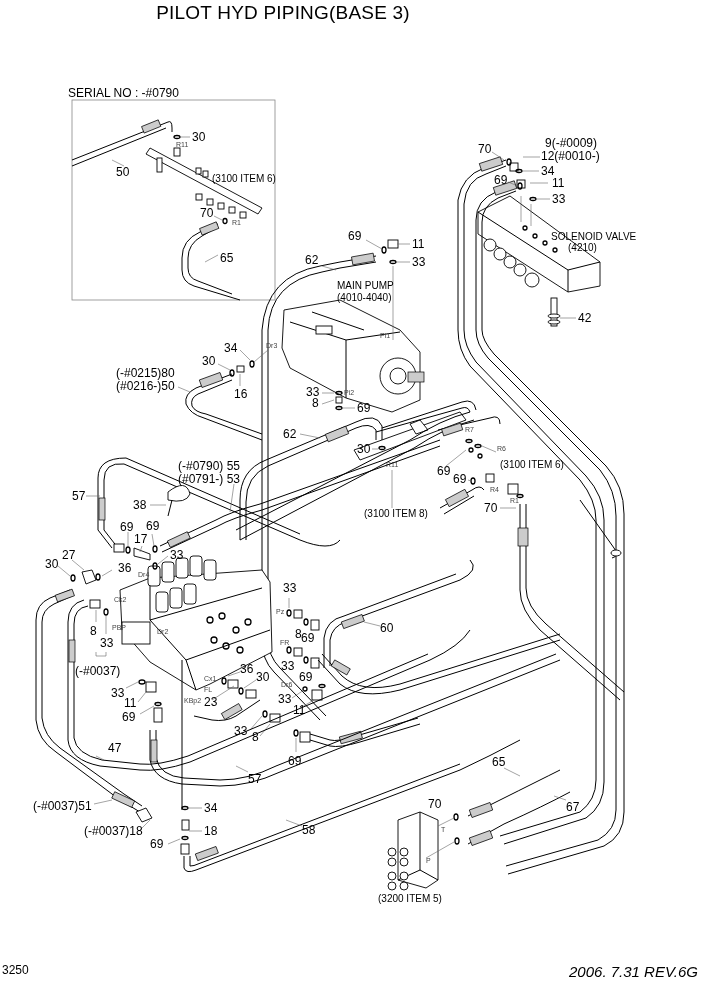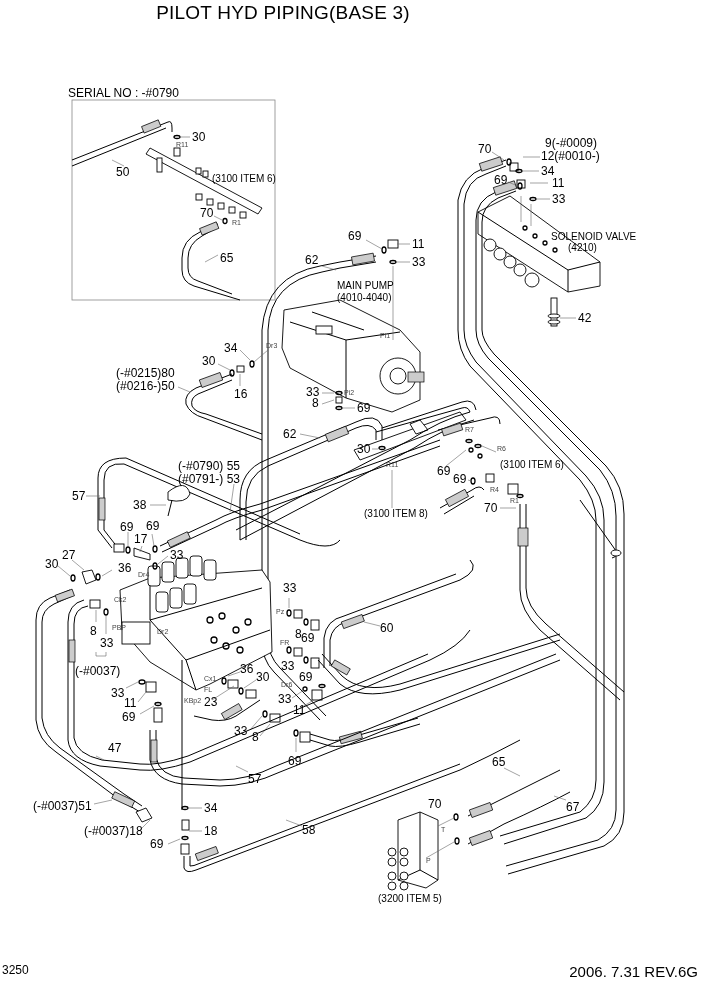--- a/index.html
+++ b/index.html
@@ -1,19 +1,19 @@
 <!DOCTYPE html>
 <html><head>
 <meta charset="utf-8">
 <style>
   html, body { margin:0; padding:0; background:#fff; }
   body { width:702px; height:992px; position:relative; overflow:hidden; font-family:"Liberation Sans", sans-serif; color:#000; }
   #title { position:absolute; left:0; top:2px; width:566px; text-align:center; font-size:19px; letter-spacing:0.2px; }
   #page-num { position:absolute; left:2px; top:963px; font-size:12px; }
-  #rev { position:absolute; right:4px; top:963px; font-size:15px; }
+  #rev { position:absolute; right:4px; top:963px; font-size:15px;font-style:italic; }
   svg#dwg { position:absolute; left:0; top:0; }
   svg text { font-family:"Liberation Sans", sans-serif; fill:#000; }
   .lbl { font-size:12px; }
   .sm { font-size:10px; }
   .port { font-size:7px; fill:#444; }
   .pipe { fill:none; stroke:#000; stroke-width:1; }
   .lead { fill:none; stroke:#666; stroke-width:0.6; }
   .part { fill:#fff; stroke:#000; stroke-width:0.9; }
   .ring { fill:none; stroke:#000; stroke-width:1.3; }
   .hatch { fill:#ccc; stroke:#000; stroke-width:0.7; }

